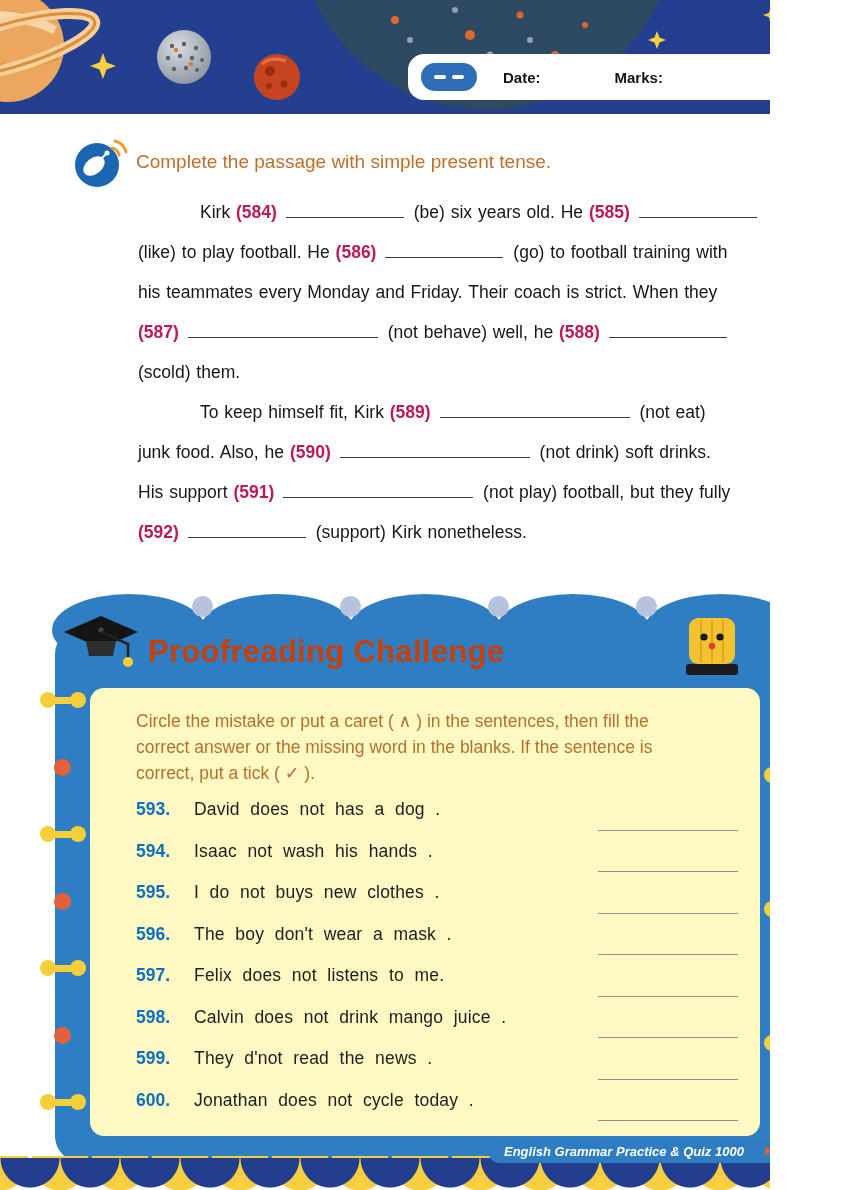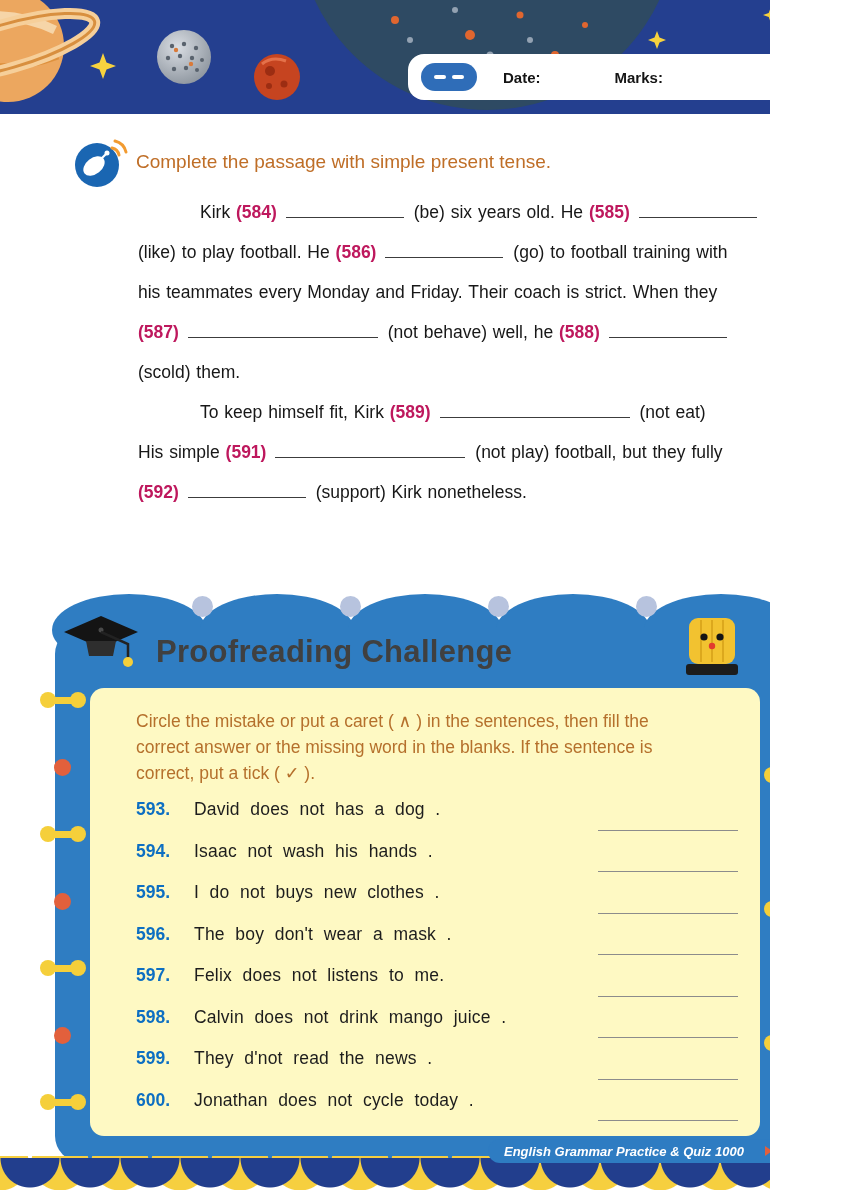--- a/index.html
+++ b/index.html
@@ -29,22 +29,22 @@
   .blank { display: inline-block; height: 14px; border-bottom: 1.6px solid #3c3c3c; margin: 0 4px; }
   .blank-s { width: 118px; }
   .blank-l { width: 190px; }
 
   
   .bump { position: absolute; width: 154px; height: 72px; border-radius: 50%; background: #2f7dc2; top: 594px; z-index: 1; }
   .lav-dot { position: absolute; width: 21px; height: 21px; border-radius: 50%; background: #b7c3de; top: 596px; z-index: 2; }
   .panel { position: absolute; left: 55px; top: 628px; width: 740px; height: 534px; background: #2f7dc2;
            border-radius: 26px; z-index: 1; }
   .cap { position: absolute; left: 62px; top: 614px; z-index: 3; }
-  .panel-title { position: absolute; left: 156px; top: 634px; font-size: 31px; font-weight: 800;
-                 color: #404040; letter-spacing: .3px; z-index: 3; }
+  .panel-title { position: absolute; left: 148px; top: 634px; font-size: 31px; font-weight: 800;
+                 color: #c2410c; letter-spacing: .3px; z-index: 3; }
   .robot { position: absolute; left: 684px; top: 612px; z-index: 3; }
   .card { position: absolute; left: 90px; top: 688px; width: 670px; height: 448px; background: #fef9c3;
           border-radius: 14px; z-index: 2; padding: 20px 22px 0 46px; overflow: hidden; }
   .pf-instructions { width: 566px; font-size: 17.5px; line-height: 26px; color: #b5702c; }
   .pf-list { margin-top: 13px; }
   .item-row { display: flex; align-items: baseline; height: 41.5px; font-size: 17.5px; }
   .item-num { color: #0d6fc2; font-weight: 700; width: 50px; flex: 0 0 auto; }
   .item-sentence { margin-left: 8px; color: #1d1d1d; word-spacing: 5.5px; letter-spacing: .2px; }
   .item-blank { margin-left: auto; width: 140px; border-bottom: 1.5px solid #8c8c8c;
                 align-self: flex-end; margin-bottom: 10px; flex: 0 0 auto; }
@@ -185,21 +185,22 @@
     </svg>
   </div>
   <div class="instruction">Complete the passage with simple present tense.</div>
   <div class="passage">
       <div class="pline indent"><span>Kirk </span><span class="qnum">(584)</span><span class="blank blank-s"></span><span> (be) six years old. He </span><span class="qnum">(585)</span><span class="blank blank-s"></span></div>
       <div class="pline"><span>(like) to play football. He </span><span class="qnum">(586)</span><span class="blank blank-s"></span><span> (go) to football training with</span></div>
       <div class="pline"><span>his teammates every Monday and Friday. Their coach is strict. When they</span></div>
       <div class="pline"><span class="qnum">(587)</span><span class="blank blank-l"></span><span> (not behave) well, he </span><span class="qnum">(588)</span><span class="blank blank-s"></span></div>
       <div class="pline"><span>(scold) them.</span></div>
       <div class="pline indent"><span>To keep himself fit, Kirk </span><span class="qnum">(589)</span><span class="blank blank-l"></span><span> (not eat)</span></div>
-      <div class="pline"><span>His simple </span><span class="qnum">(591)</span><span class="blank blank-l"></span><span> (not play) football, but they fully</span></div>
+      <div class="pline"><span>junk food. Also, he </span><span class="qnum">(590)</span><span class="blank blank-l"></span><span> (not drink) soft drinks.</span></div>
+      <div class="pline"><span>His support </span><span class="qnum">(591)</span><span class="blank blank-l"></span><span> (not play) football, but they fully</span></div>
       <div class="pline"><span class="qnum">(592)</span><span class="blank blank-s"></span><span> (support) Kirk nonetheless.</span></div>
     </div>
 
   <div class="bump" style="left:52px"></div>
   <div class="bump" style="left:200px"></div>
   <div class="bump" style="left:348px"></div>
   <div class="bump" style="left:496px"></div>
   <div class="bump" style="left:644px"></div>
   <div class="lav-dot" style="left:192px"></div>
   <div class="lav-dot" style="left:340px"></div>

